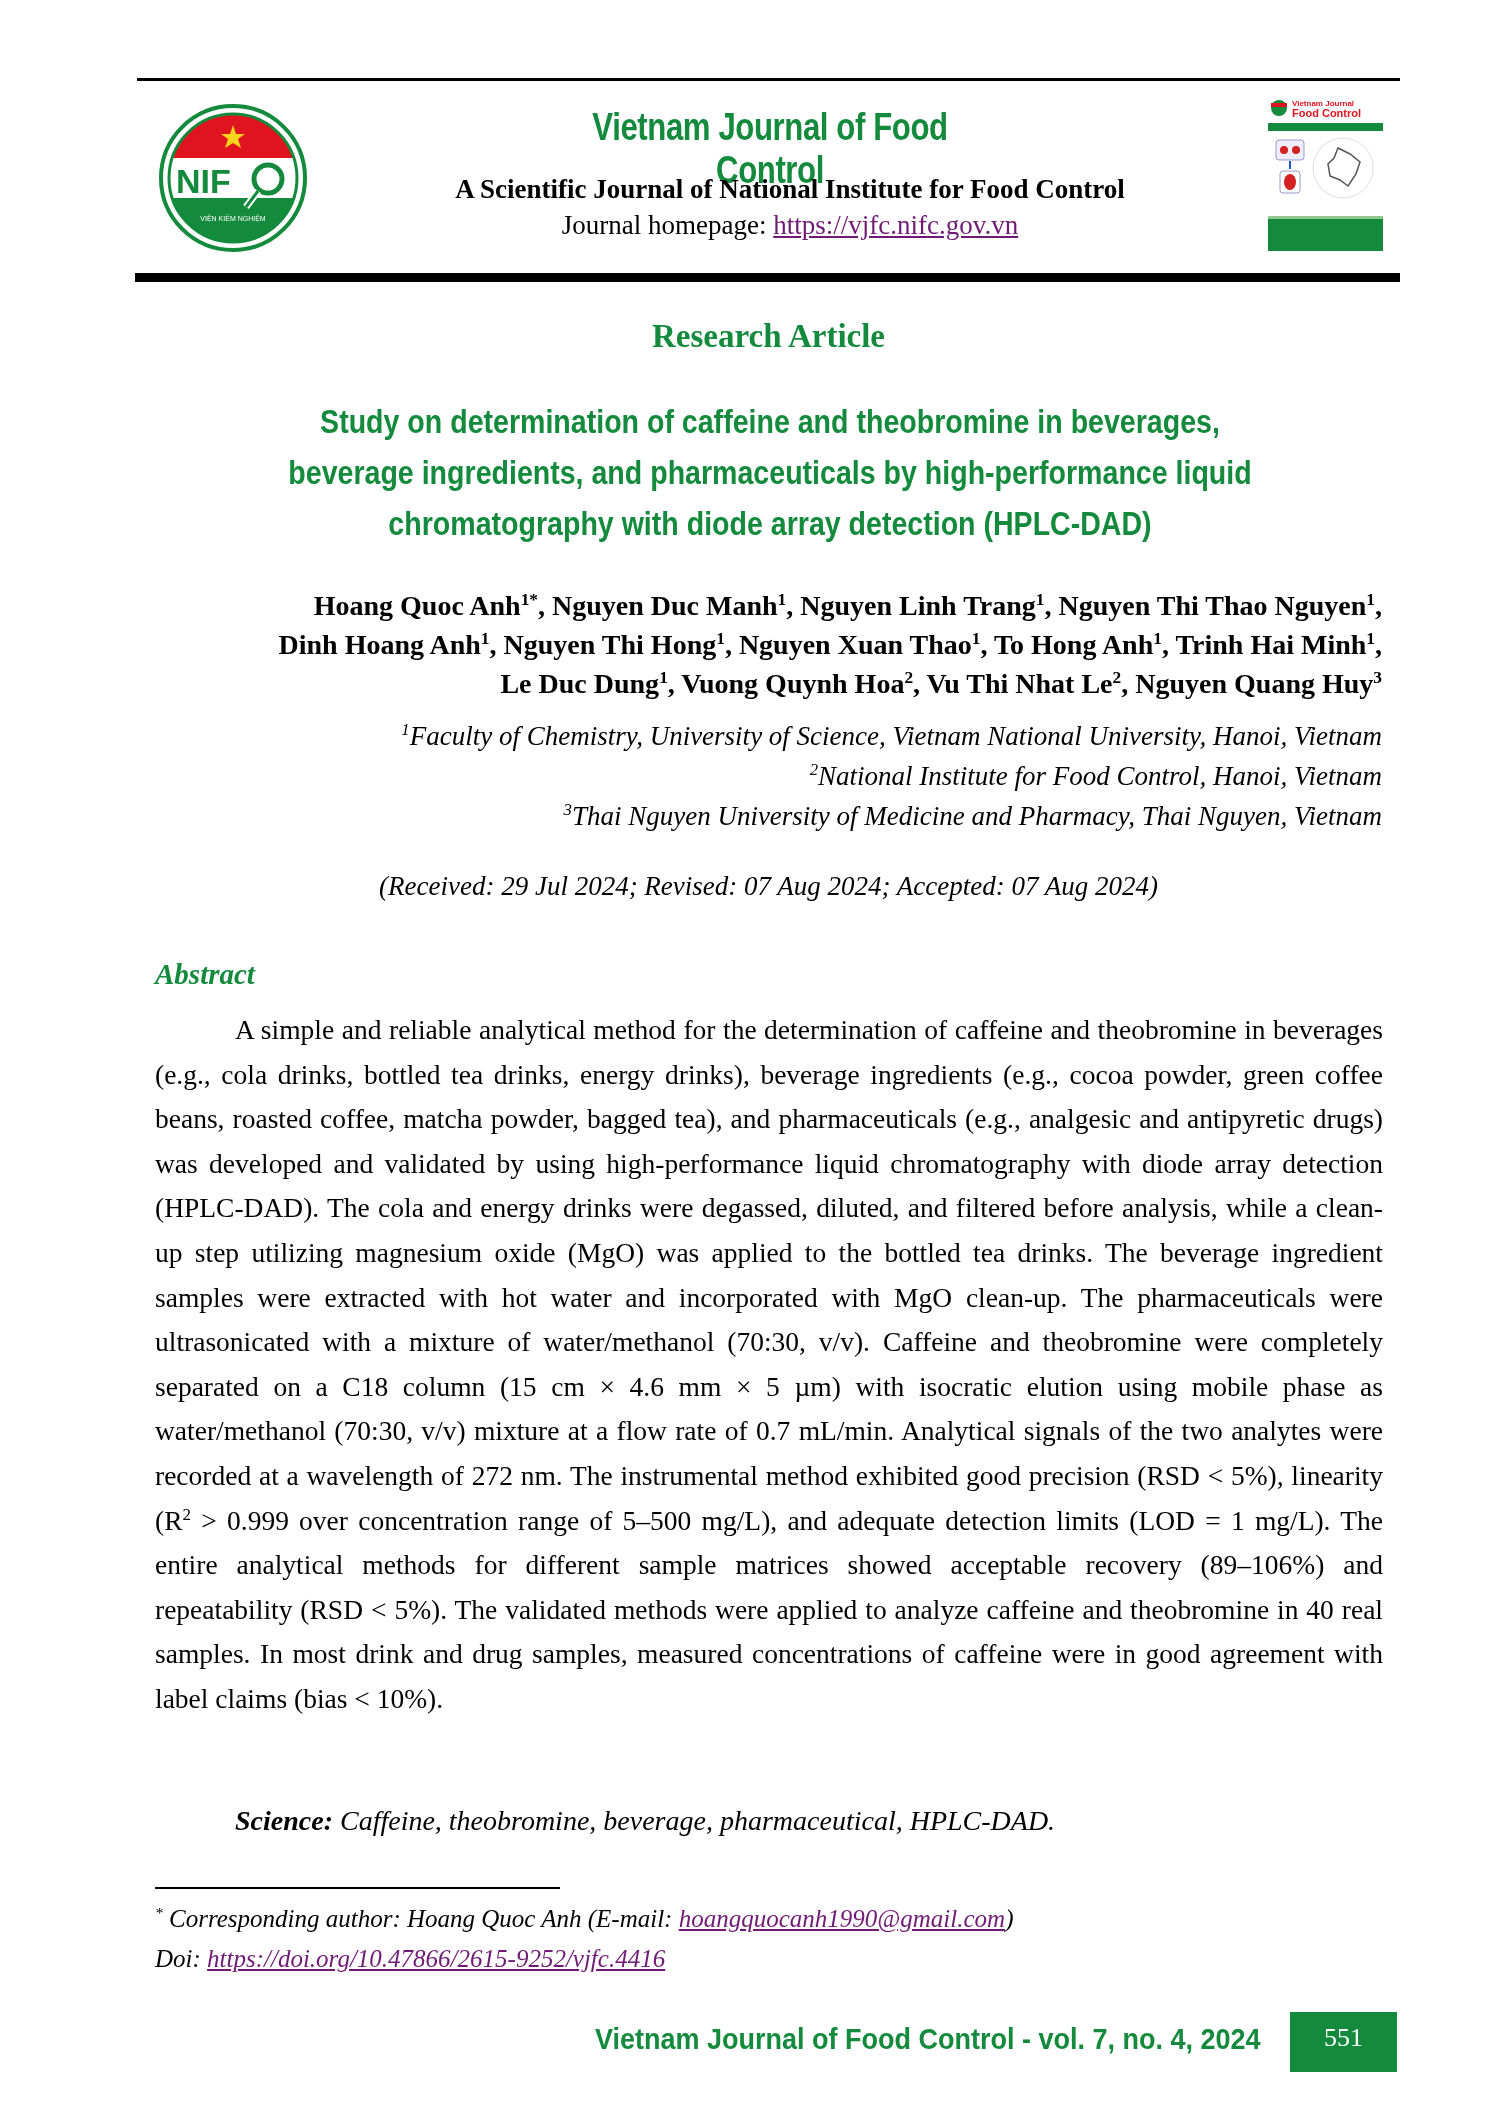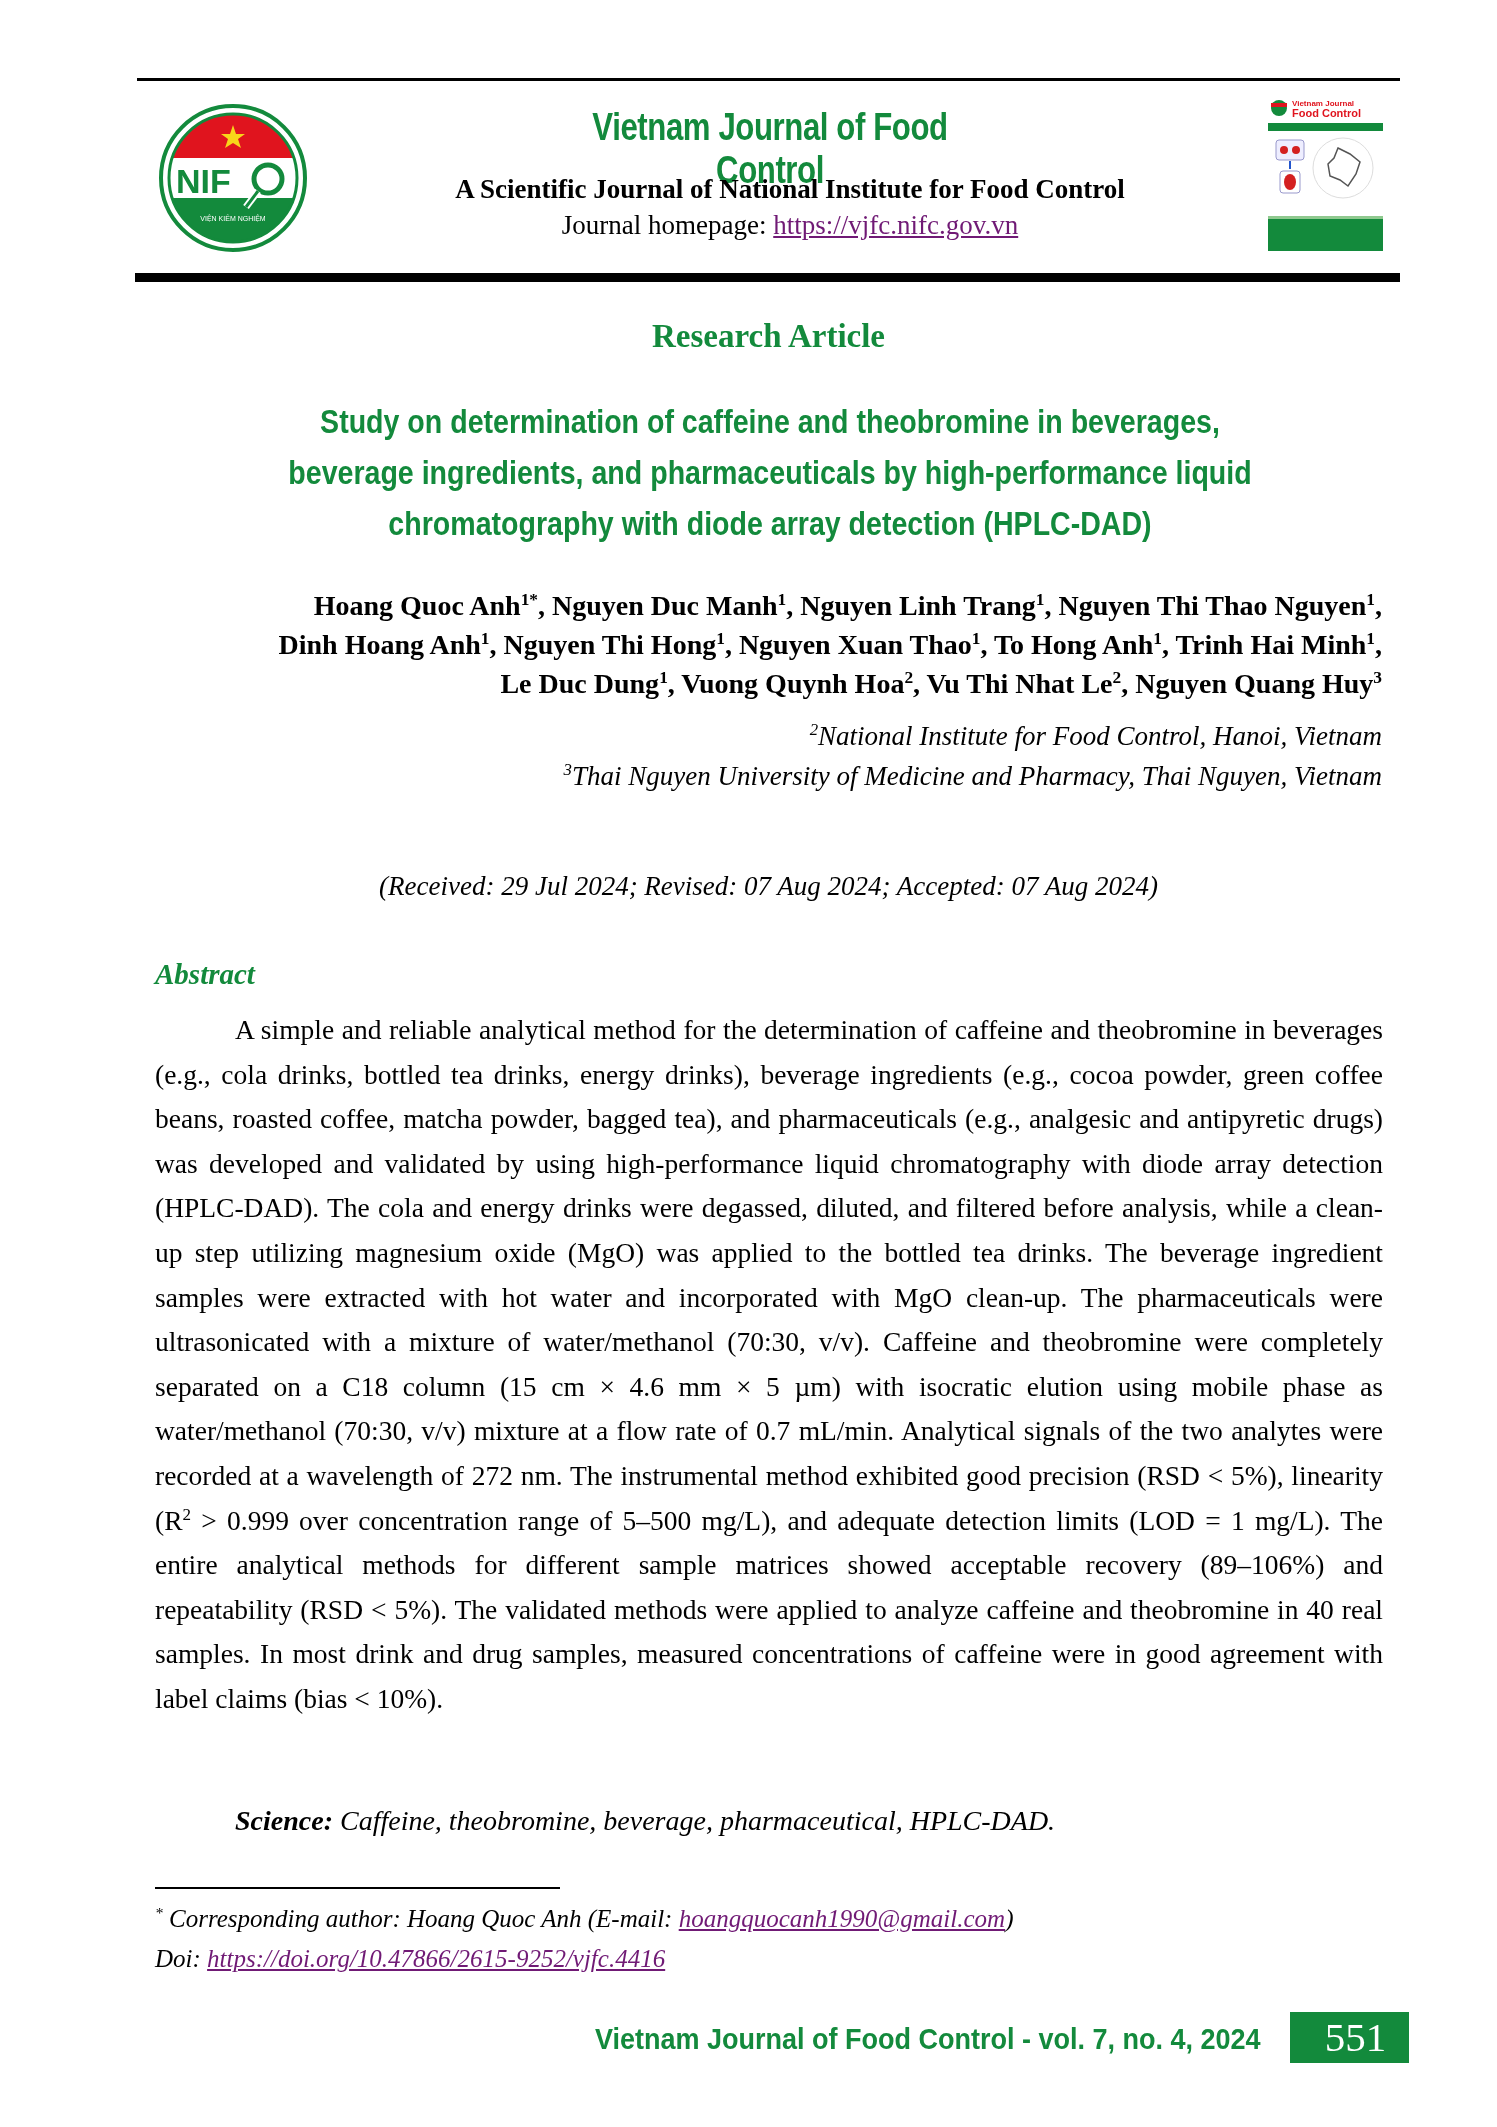--- a/index.html
+++ b/index.html
@@ -26,22 +26,22 @@
   .abstract-h { position: absolute; left: 155px; top: 958px; font-style: italic; font-weight: bold; font-size: 29px; color: #138a3c; }
   .abstract { position: absolute; left: 155px; top: 1008px; width: 1228px; text-align: justify; font-size: 27.5px; line-height: 44.6px; text-indent: 80px; }
   .keywords { position: absolute; left: 235px; top: 1805px; font-size: 28px; }
   .keywords b { font-style: italic; }
   .keywords i { font-style: italic; }
   .fn-rule { position: absolute; left: 155px; top: 1887px; width: 405px; height: 2px; background: #000; }
   .fn1 { position: absolute; left: 155px; top: 1905px; font-style: italic; font-size: 25px; }
   .fn2 { position: absolute; left: 155px; top: 1945px; font-style: italic; font-size: 25px; }
   .footer-text { position: absolute; left: 595px; top: 2022px; font-family: "Liberation Sans", sans-serif; font-weight: bold;
      font-size: 30px; color: #138a3c; transform: scaleX(0.9); transform-origin: left center; white-space: nowrap; }
-  .page-box { position: absolute; left: 1290px; top: 2012px; width: 107px; height: 51px; background: #138a3c; color: #fff;
-     font-size: 41px; text-align: center; line-height: 51px; padding-left: 12px; }
+  .page-box { position: absolute; left: 1290px; top: 2012px; width: 107px; height: 60px; background: #138a3c; color: #fff;
+     font-size: 26px; text-align: center; line-height: 51px; }
 </style>
 </head>
 <body>
 
 <div class="top-rule"></div>
 
 <div class="logo">
   <svg width="150" height="150" viewBox="0 0 150 150">
     <defs>
         <clipPath id="c">
@@ -106,20 +106,21 @@
   <span>Nguyen Xuan Thao</span><sup>1</sup>,
   <span>To Hong Anh</span><sup>1</sup>,
   <span>Trinh Hai Minh</span><sup>1</sup>,<br>
   <span>Le Duc Dung</span><sup>1</sup>,
   <span>Vuong Quynh Hoa</span><sup>2</sup>,
   <span>Vu Thi Nhat Le</span><sup>2</sup>,
   <span>Nguyen Quang Huy</span><sup>3</sup>
 </div>
 
 <div class="affils">
+  <div><sup>1</sup><span>Faculty of Chemistry, University of Science, Vietnam National University, Hanoi, Vietnam</span></div>
   <div><sup>2</sup><span>National Institute for Food Control, Hanoi, Vietnam</span></div>
   <div><sup>3</sup><span>Thai Nguyen University of Medicine and Pharmacy, Thai Nguyen, Vietnam</span></div>
 </div>
 
 <div class="dates">(Received: 29  Jul 2024; Revised: 07 Aug 2024; Accepted: 07 Aug 2024)</div>
 
 <div class="abstract-h">Abstract</div>
 <div class="abstract"><span>A simple and reliable analytical method for the determination of caffeine and theobromine in beverages (e.g., cola drinks, bottled tea drinks, energy drinks), beverage ingredients (e.g., cocoa powder, green coffee beans, roasted coffee, matcha powder, bagged tea), and pharmaceuticals (e.g., analgesic and antipyretic drugs) was developed and validated by using high-performance liquid chromatography with diode array detection (HPLC-DAD). The cola and energy drinks were degassed, diluted, and filtered before analysis, while a clean-up step utilizing magnesium oxide (MgO) was applied to the bottled tea drinks. The beverage ingredient samples were extracted with hot water and incorporated with MgO clean-up. The pharmaceuticals were ultrasonicated with a mixture of water/methanol (70:30, v/v). Caffeine and theobromine were completely separated on a C18 column (15 cm × 4.6 mm × 5 µm) with isocratic elution using mobile phase as water/methanol (70:30, v/v) mixture at a flow rate of 0.7 mL/min. Analytical signals of the two analytes were recorded at a wavelength of 272 nm. The instrumental method exhibited good precision (RSD &lt; 5%), linearity (R</span><sup>2</sup><span> &gt; 0.999 over concentration range of 5–500 mg/L), and adequate detection limits (LOD = 1 mg/L). The entire analytical methods for different sample matrices showed acceptable recovery (89–106%) and repeatability (RSD &lt; 5%). The validated methods were applied to analyze caffeine and theobromine in 40 real samples. In most drink and drug samples, measured concentrations of caffeine were in good agreement with label claims (bias &lt; 10%).</span></div>
 
 <div class="keywords"><b>Science:</b><i> Caffeine, theobromine, beverage, pharmaceutical, HPLC-DAD.</i></div>

